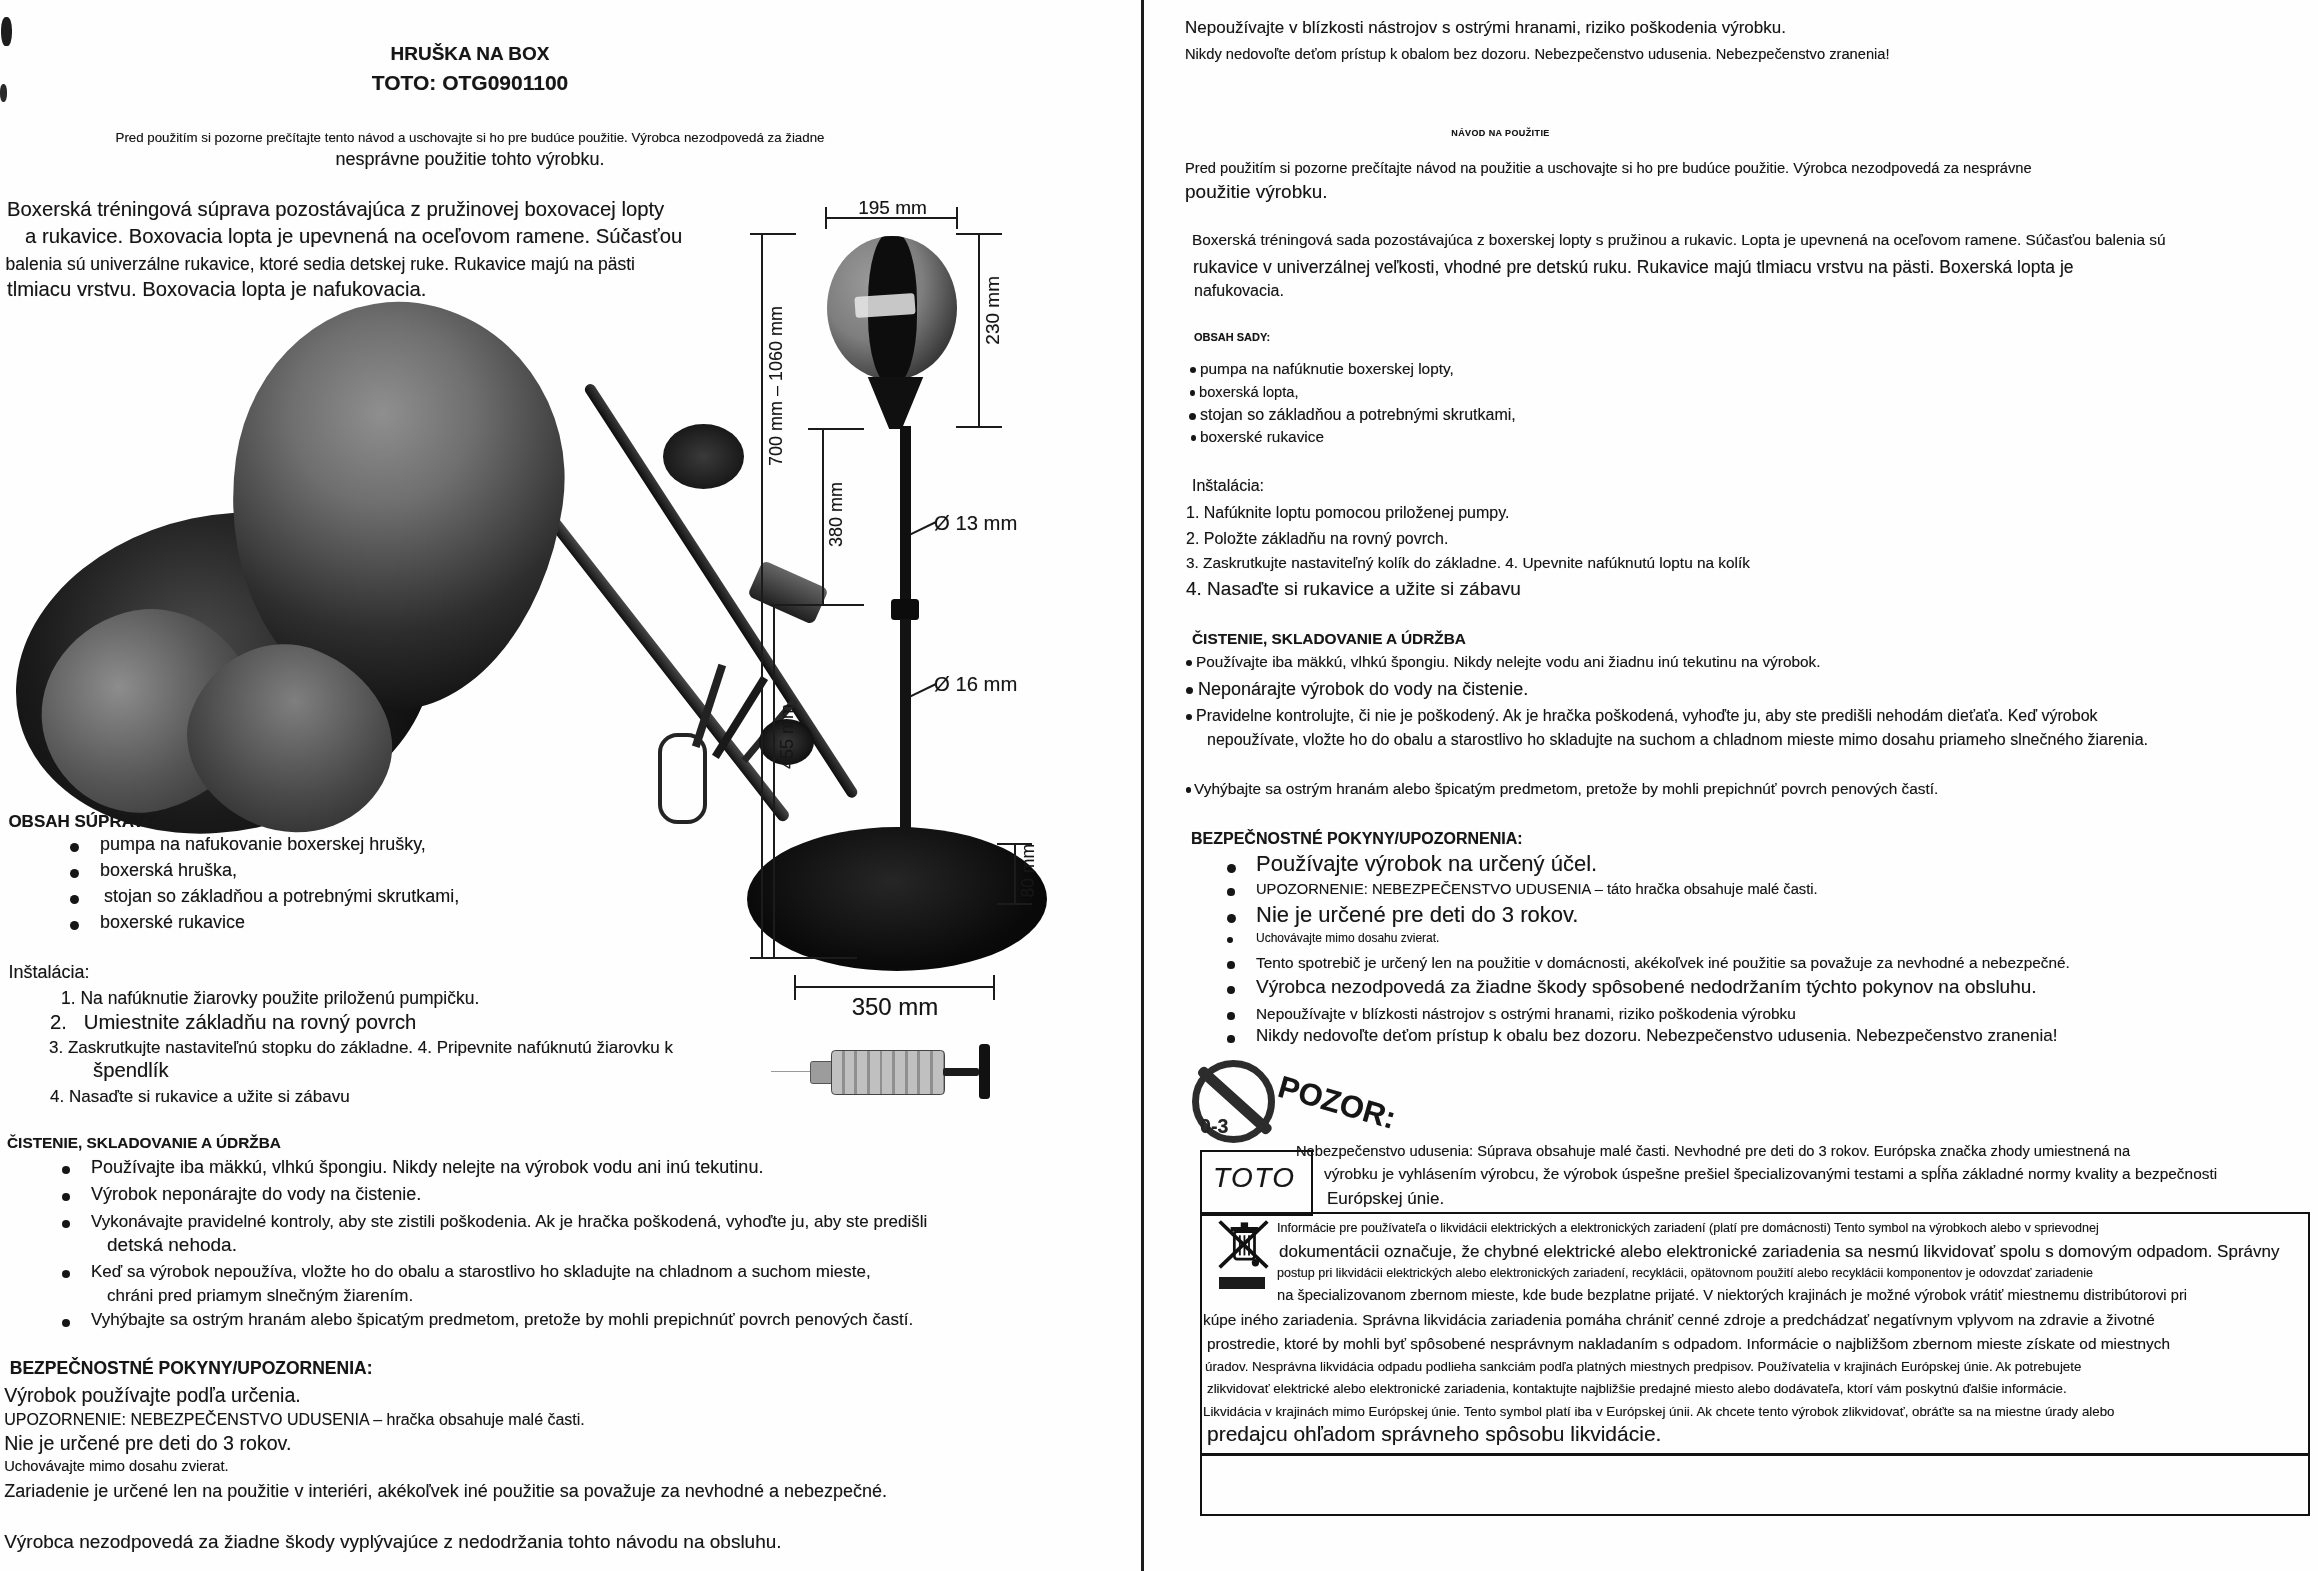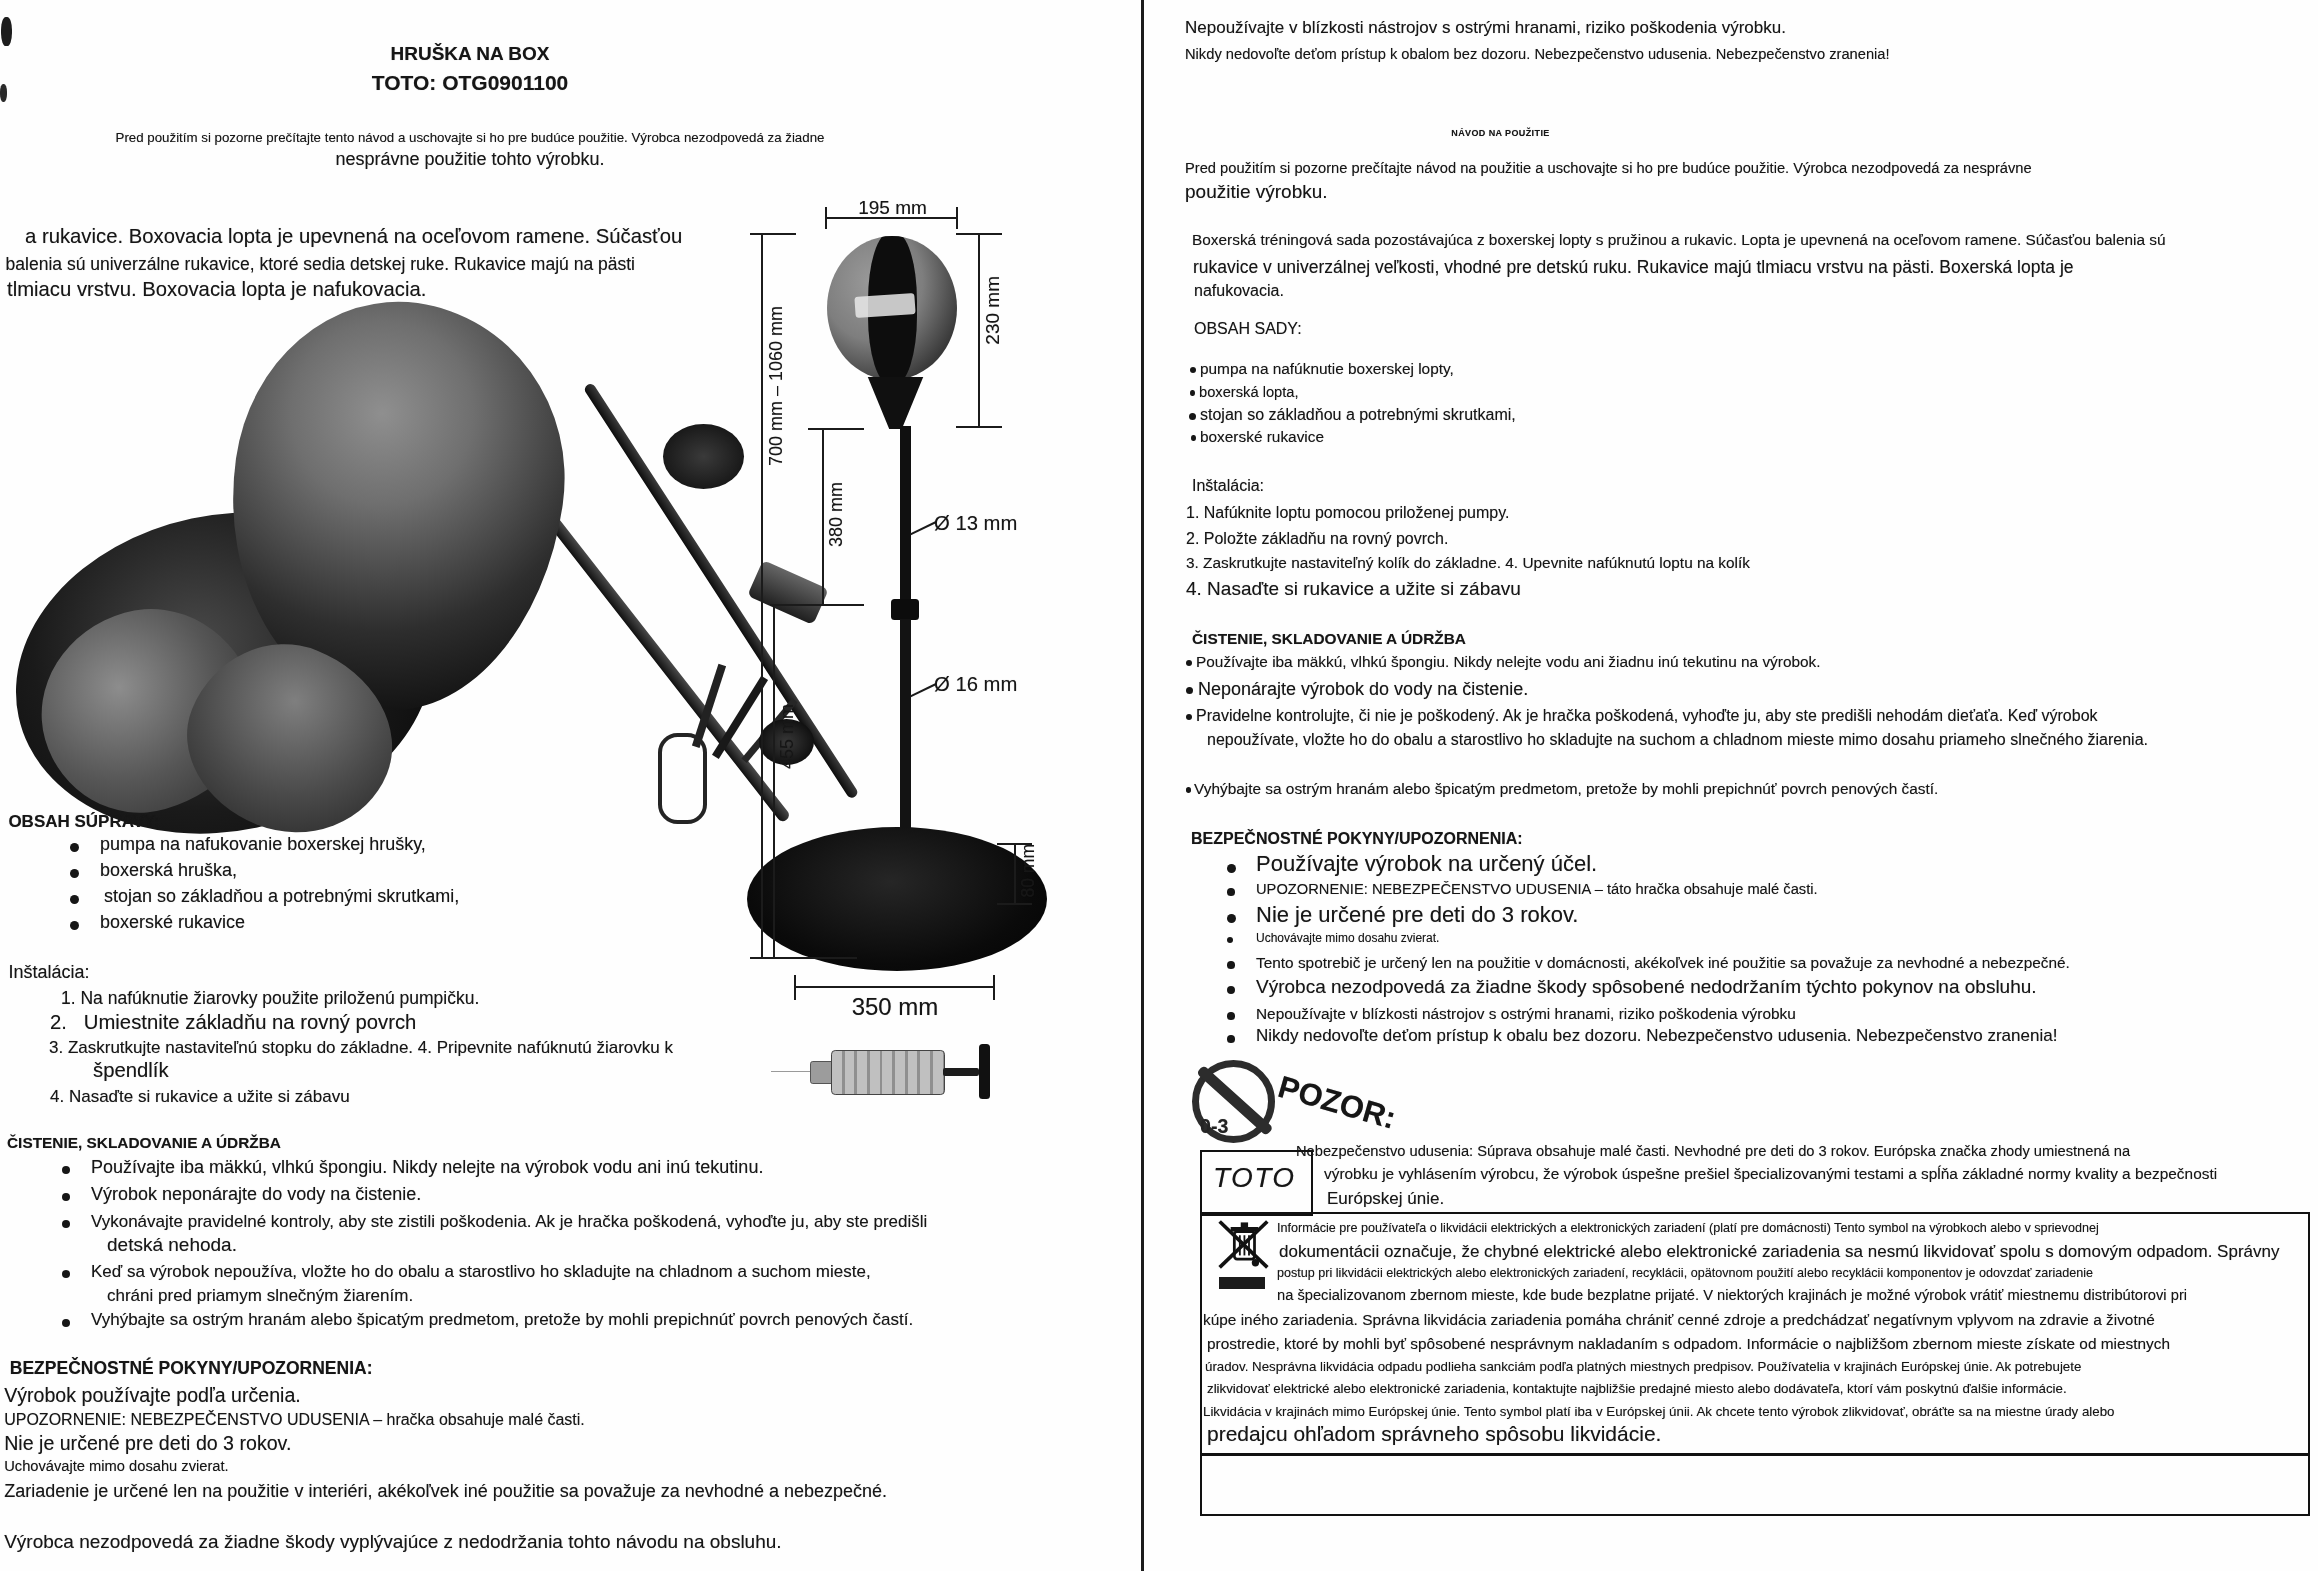--- a/index.html
+++ b/index.html
@@ -22,20 +22,21 @@
   <div class="ln" style="left:1141px;top:0;width:2.8px;height:1572px;"></div>
 
   <div class="ph" style="left:1.4px;top:17px;width:10.5px;height:29.4px;background:#1d1d1d;border-radius:45%;"></div>
   <div class="ph" style="left:0;top:84px;width:7px;height:18px;background:#2a2a2a;border-radius:45%;"></div>
 
   <div class="t c" style="left:0;top:43px;width:940px;font-size:19px;font-weight:700;">HRUŠKA NA BOX</div>
   <div class="t c" style="left:0;top:71px;width:940px;font-size:21px;font-weight:700;">TOTO: OTG0901100</div>
   <div class="t c" style="left:0;top:130px;width:940px;font-size:13.3px;">Pred použitím si pozorne prečítajte tento návod a uschovajte si ho pre budúce použitie. Výrobca nezodpovedá za žiadne</div>
   <div class="t c" style="left:0;top:149px;width:940px;font-size:18px;">nesprávne použitie tohto výrobku.</div>
 
+  <div class="t" style="left:7px;top:198px;font-size:20.3px;">Boxerská tréningová súprava pozostávajúca z pružinovej boxovacej lopty</div>
   <div class="t" style="left:25px;top:225px;font-size:20.3px;">a rukavice. Boxovacia lopta je upevnená na oceľovom ramene. Súčasťou</div>
   <div class="t" style="left:5.6px;top:254px;font-size:17.5px;">balenia sú univerzálne rukavice, ktoré sedia detskej ruke. Rukavice majú na pästi</div>
   <div class="t" style="left:7px;top:278px;font-size:20.3px;">tlmiacu vrstvu. Boxovacia lopta je nafukovacia.</div>
 
   <div class="ph" style="left:7px;top:298px;width:852px;height:519px;filter:blur(0.4px);">
     <div class="ph" style="left:7px;top:217px;width:421px;height:316px;border-radius:50%;transform:rotate(-12deg);background:radial-gradient(circle at 45% 40%, #4a4a4a, #1a1a1a 55%, #070707);"></div>
     <div class="ph" style="left:112px;top:337px;width:105px;height:77px;border-radius:50%;background:#000;opacity:.85;"></div>
     <div class="ph" style="left:456px;top:98px;width:533px;height:12px;background:linear-gradient(#4a4a4a,#101010);transform:rotate(52deg);transform-origin:left top;border-radius:5.6px;"></div>
     <div class="ph" style="left:585px;top:84px;width:491px;height:10.5px;background:linear-gradient(#3c3c3c,#0c0c0c);transform:rotate(57deg);transform-origin:left top;border-radius:5.6px;"></div>
     <div class="ph" style="left:224px;top:3.5px;width:330px;height:407px;border-radius:48% 52% 46% 54% / 44% 44% 56% 56%;transform:rotate(8deg);background:radial-gradient(circle at 42% 28%, #8f8f8f 0%, #6f6f6f 26%, #2e2e2e 62%, #0e0e0e 90%);"></div>
@@ -150,21 +151,21 @@
   <div class="t" style="left:1185px;top:18px;font-size:17px;">Nepoužívajte v blízkosti nástrojov s ostrými hranami, riziko poškodenia výrobku.</div>
   <div class="t" style="left:1185px;top:46px;font-size:14.7px;">Nikdy nedovoľte deťom prístup k obalom bez dozoru. Nebezpečenstvo udusenia. Nebezpečenstvo zranenia!</div>
   <div class="t c" style="left:1178px;top:128px;width:645px;font-size:9px;font-weight:600;letter-spacing:0.4px;">NÁVOD NA POUŽITIE</div>
   <div class="t" style="left:1185px;top:160px;font-size:14.7px;">Pred použitím si pozorne prečítajte návod na použitie a uschovajte si ho pre budúce použitie. Výrobca nezodpovedá za nesprávne</div>
   <div class="t" style="left:1185px;top:181px;font-size:19px;">použitie výrobku.</div>
 
   <div class="t" style="left:1192px;top:231px;font-size:15.4px;">Boxerská tréningová sada pozostávajúca z boxerskej lopty s pružinou a rukavic. Lopta je upevnená na oceľovom ramene. Súčasťou balenia sú</div>
   <div class="t" style="left:1193px;top:257px;font-size:17.5px;">rukavice v univerzálnej veľkosti, vhodné pre detskú ruku. Rukavice majú tlmiacu vrstvu na pästi. Boxerská lopta je</div>
   <div class="t" style="left:1194px;top:282px;font-size:16px;">nafukovacia.</div>
 
-  <div class="t" style="left:1194px;top:320px;font-size:16px;font-weight:400;">OBSAH SADY:</div>
+  <div class="t" style="left:1194px;top:331px;font-size:11px;font-weight:700;">OBSAH SADY:</div>
   <div class="dot" style="left:1190px;top:367px;width:6.3px;height:6.3px;"></div>
   <div class="t" style="left:1200px;top:360px;font-size:15.4px;">pumpa na nafúknutie boxerskej lopty,</div>
   <div class="dot" style="left:1190px;top:390px;width:4.9px;height:6.3px;"></div>
   <div class="t" style="left:1199px;top:384px;font-size:14.7px;">boxerská lopta,</div>
   <div class="dot" style="left:1189px;top:413px;width:7px;height:7px;"></div>
   <div class="t" style="left:1200px;top:406px;font-size:16px;">stojan so základňou a potrebnými skrutkami,</div>
   <div class="dot" style="left:1191px;top:435px;width:4.9px;height:6.3px;"></div>
   <div class="t" style="left:1200px;top:428px;font-size:15.4px;">boxerské rukavice</div>
 
   <div class="t" style="left:1192px;top:477px;font-size:16px;">Inštalácia:</div>

